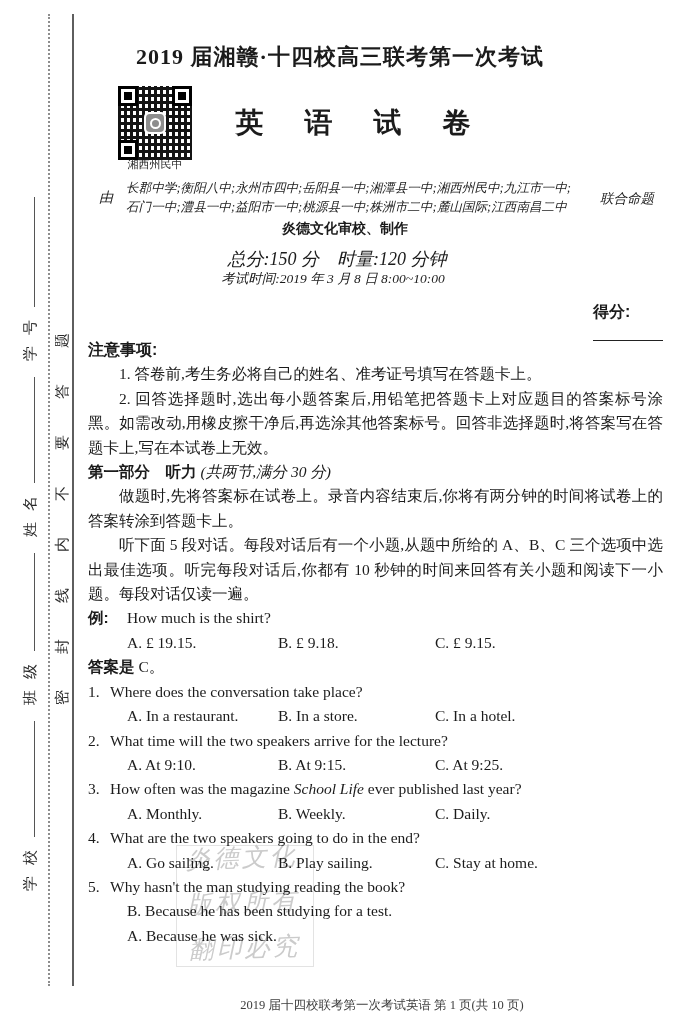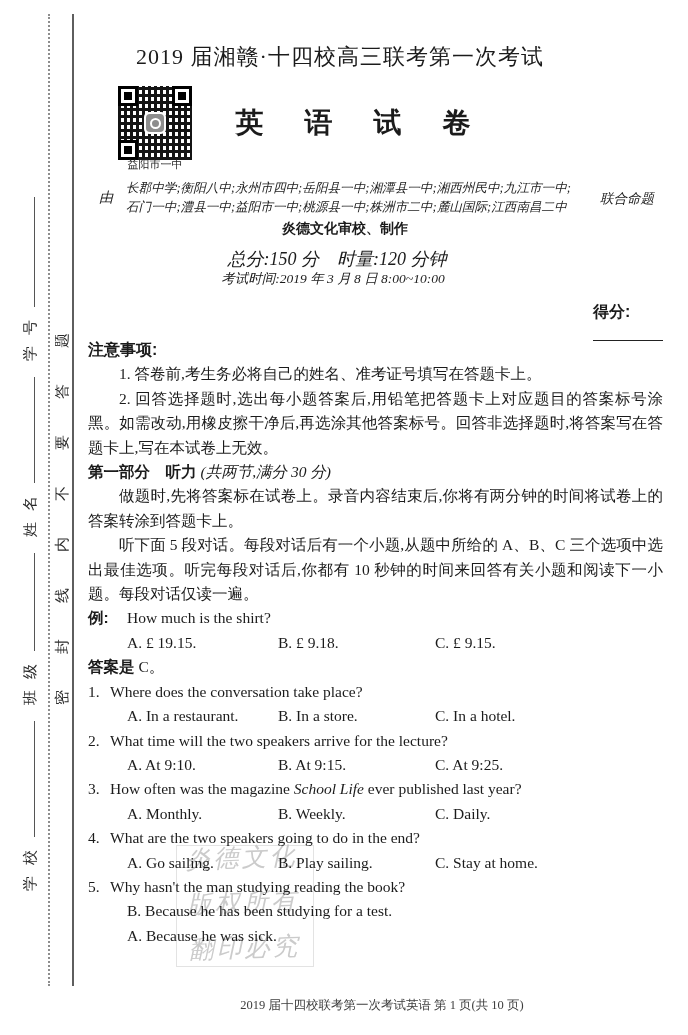--- a/index.html
+++ b/index.html
@@ -36,21 +36,21 @@
   .qr-logo { position:absolute; left:26px; top:26px; width:22px; height:22px; background:#fff;
              border-radius:5px; }
   .qr-logo::before { content:""; position:absolute; inset:2px; background:#8d8d8d; border-radius:4px; }
   .qr-logo::after  { content:""; position:absolute; left:6px; top:6px; width:7px; height:7px;
                      border:2px solid #fff; border-radius:50%; }
   .qr-caption { position:absolute; left:108px; top:157px; width:94px; text-align:center;
                 font-size:11px; font-family:"Liberation Sans","DejaVu Sans",sans-serif; color:#1f1f1f; }
 
   
   .exam-title  { position:absolute; left:80px; top:42px; width:520px; text-align:center;
-                 font-size:22px; font-weight:normal; letter-spacing:1px; }
+                 font-size:22px; font-weight:bold; letter-spacing:1px; }
   .paper-title { position:absolute; left:88px; top:104px; width:530px; text-align:center;
                  font-size:28px; font-weight:bold; letter-spacing:17px; text-indent:17px; }
   .by-label    { position:absolute; left:99px; top:189px; font-size:14px; }
   .schools     { position:absolute; left:126px; top:179px; width:470px; font-size:12.6px;
                  line-height:19px; white-space:nowrap; }
   .joint-label { position:absolute; left:600px; top:190px; font-size:13.5px;font-family:Liberation Mono, monospace; }
   .producer    { position:absolute; left:90px; top:220px; width:510px; text-align:center; font-size:14px; }
   .totals      { position:absolute; left:104px; top:247px; width:466px; text-align:center; font-size:18px; }
   .examtime    { position:absolute; left:90px; top:270px; width:486px; text-align:center; font-size:13.5px; }
   .score-row   { position:absolute; left:593px; top:302px; font-size:16px; }
@@ -96,21 +96,21 @@
 <div class="rot seal-strip">
   <span class="seal-text">密封线内不要答题</span>
 </div>
 
 <div class="qr">
   <div class="fp fp-tl"></div>
   <div class="fp fp-tr"></div>
   <div class="fp fp-bl"></div>
   <div class="qr-logo"></div>
 </div>
-<div class="qr-caption">益阳市一中</div>
+<div class="qr-caption">湘西州民中</div>
 
 <div class="exam-title">2019 届湘赣·十四校高三联考第一次考试</div>
 <div class="paper-title">英 语 试 卷</div>
 
 <div class="by-label kai">由</div>
 <div class="schools kai">
   <div>长郡中学;衡阳八中;永州市四中;岳阳县一中;湘潭县一中;湘西州民中;九江市一中;</div>
   <div>石门一中;澧县一中;益阳市一中;桃源县一中;株洲市二中;麓山国际;江西南昌二中</div>
 </div>
 <div class="joint-label kai">联合命题</div>

